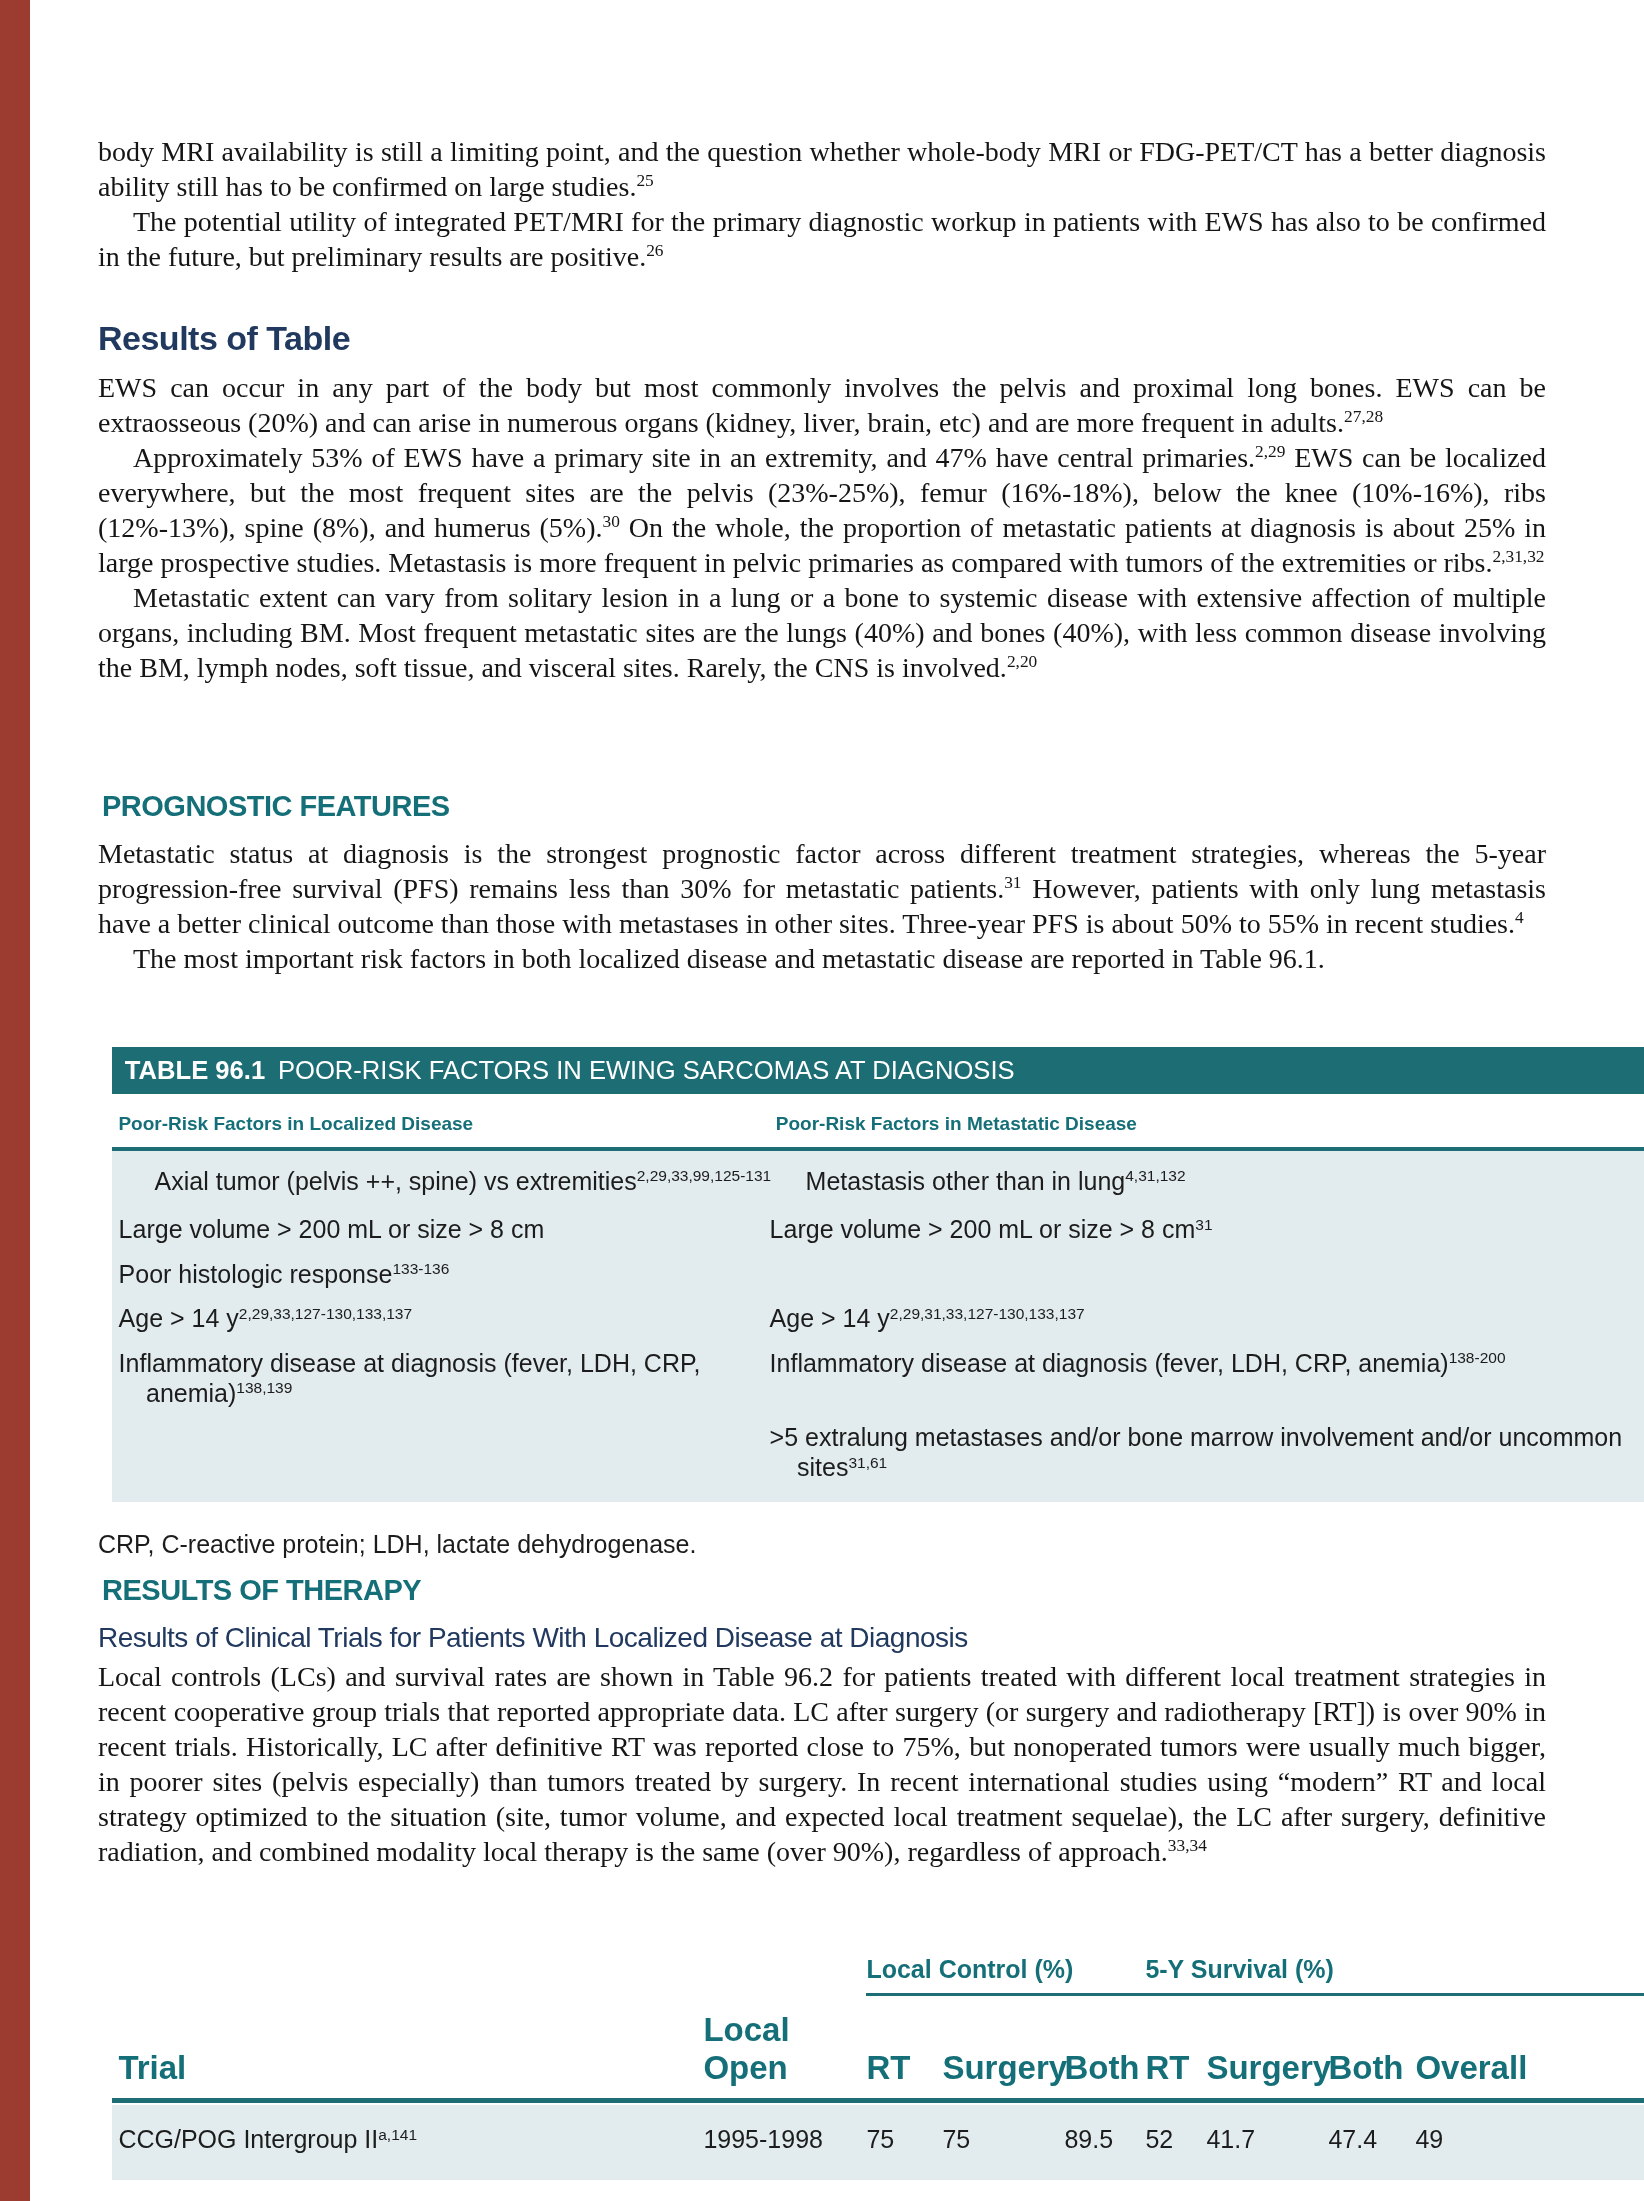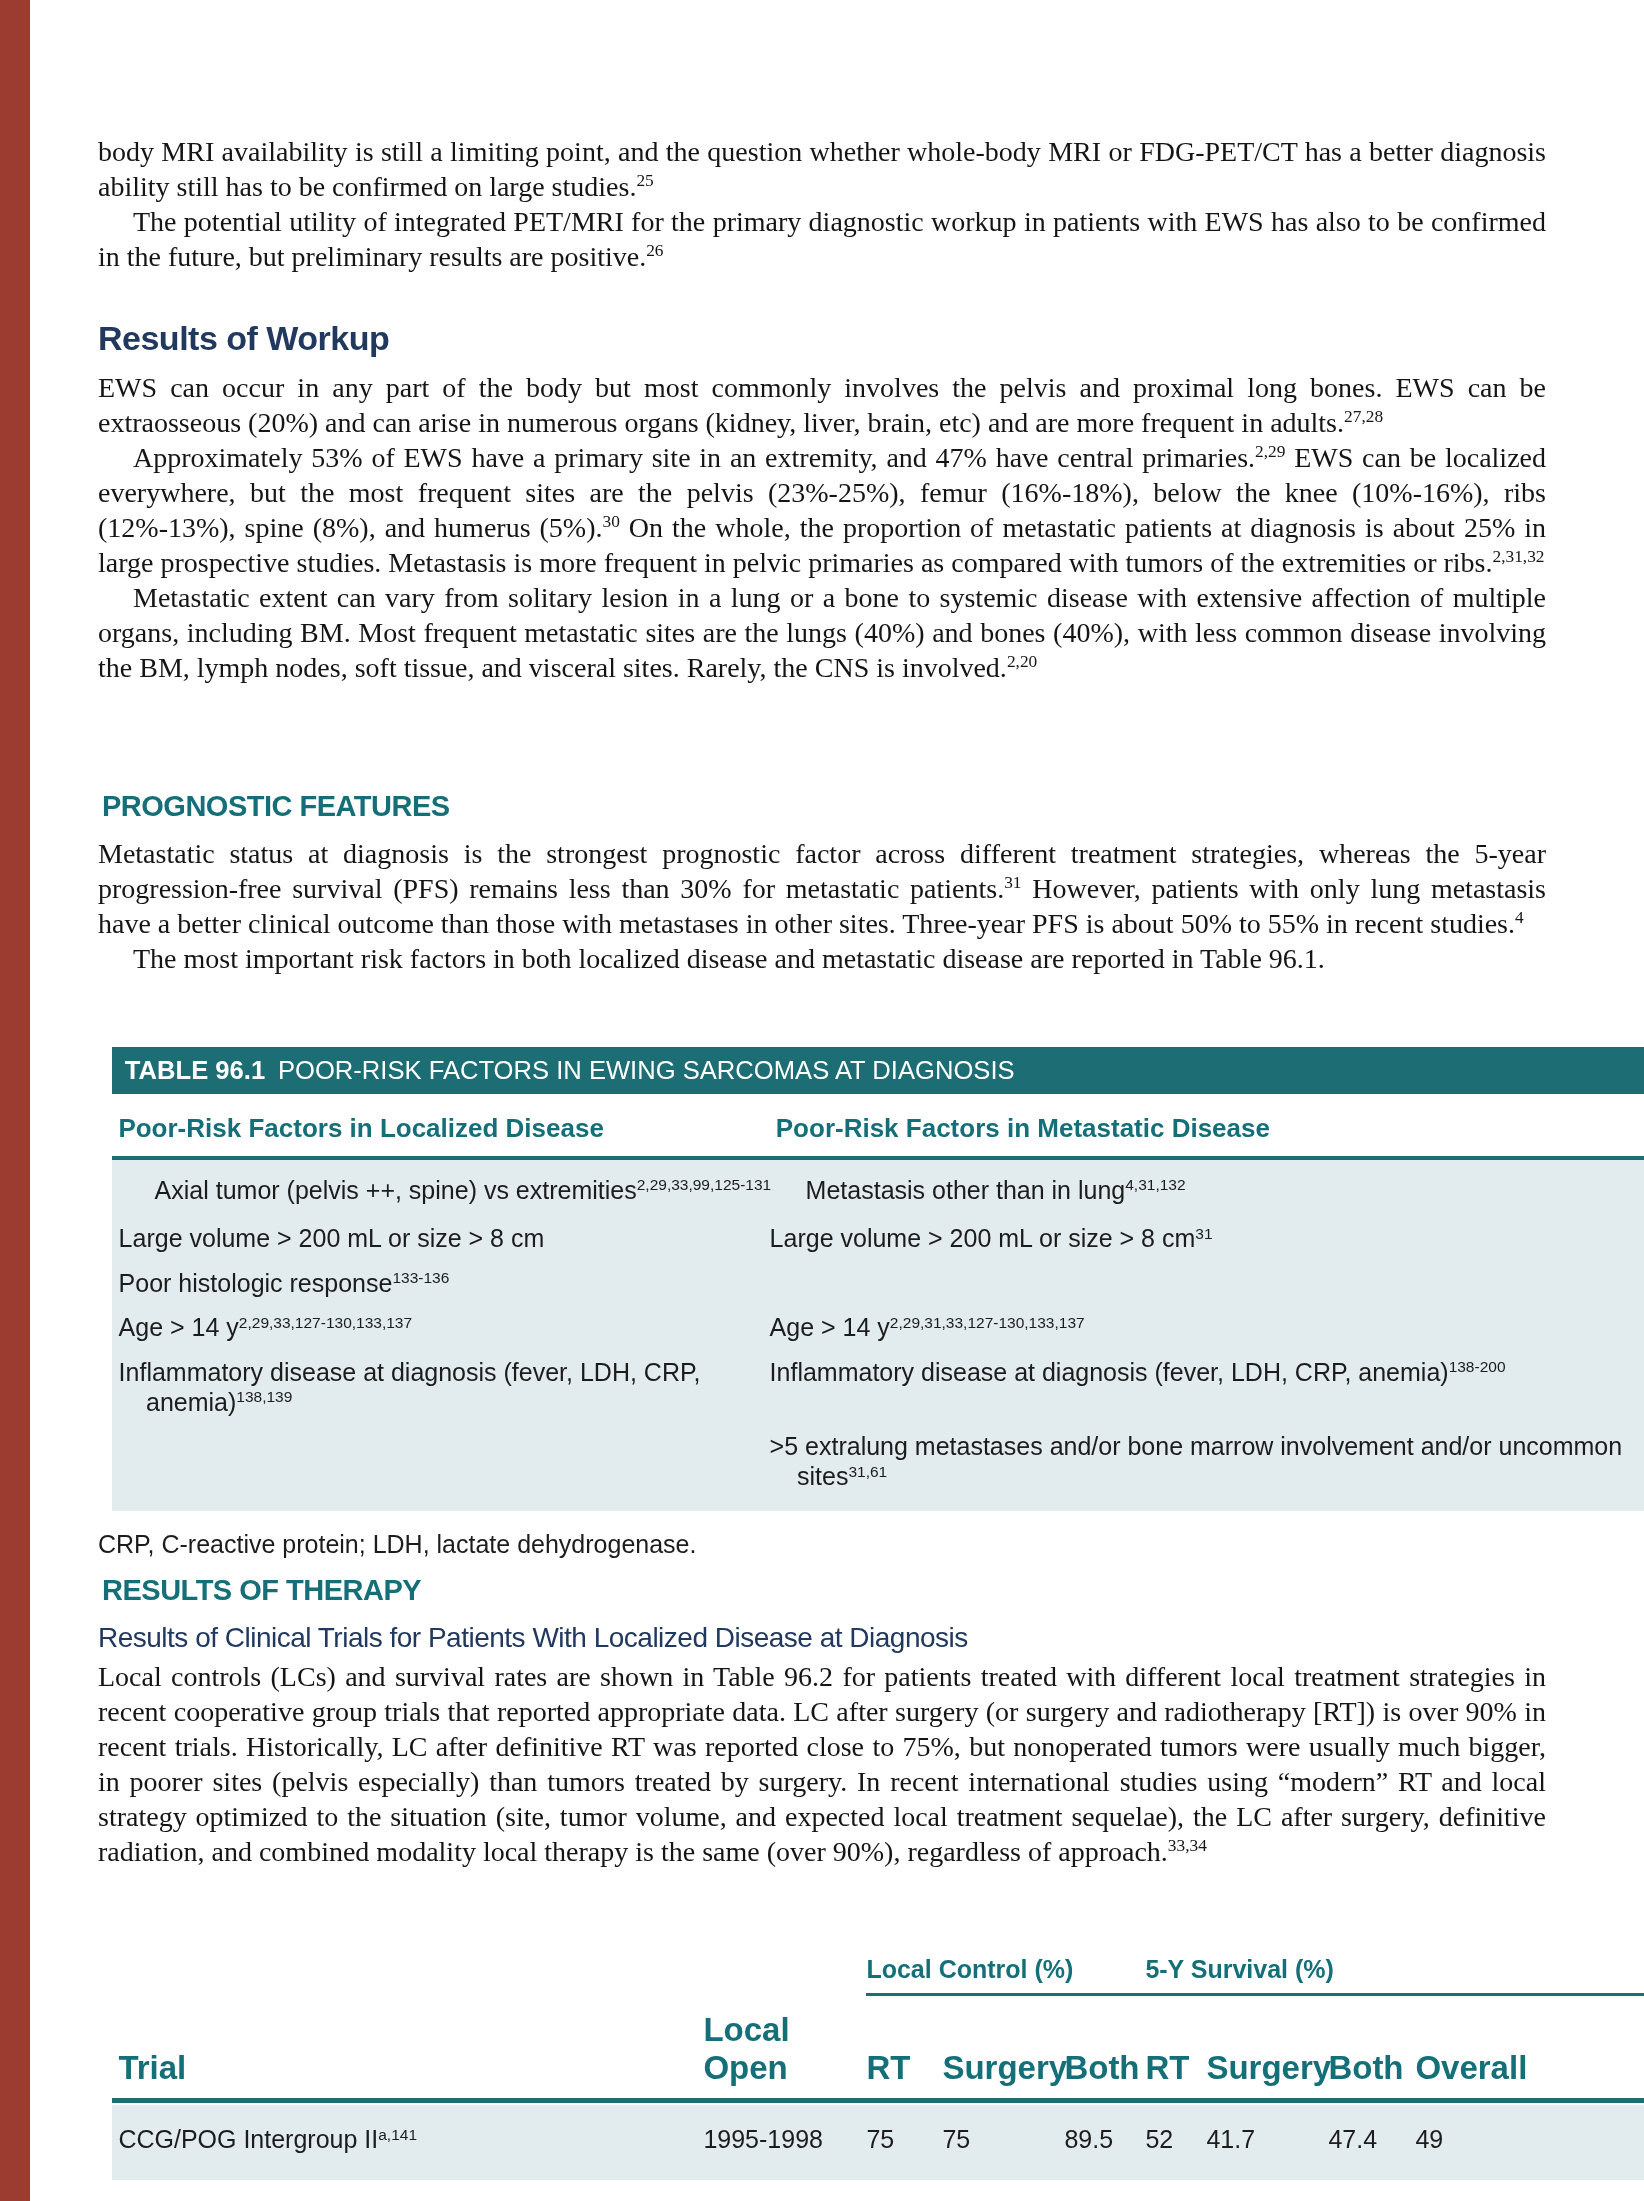--- a/index.html
+++ b/index.html
@@ -20,21 +20,21 @@
   .h-teal{color:var(--tealText,#156f78);font-weight:bold;font-size:29px;line-height:37px;letter-spacing:-0.5px;margin:4px;}
   .h-sub{color:var(--navy,#21395f);font-weight:normal;font-size:28px;line-height:37px;letter-spacing:-0.5px;margin:0;}
 
   
   .twrap{position:absolute;left:112px;width:1566px;}
   .tbar{background:var(--tealBar,#1d6d74);color:#fff;font-size:25.6px;line-height:31px;
         padding:8.2px 18.3px 8.2px 12.8px;}
   .tbar .tlabel{font-weight:bold;}
   .tbar .ttitle{margin-left:12.8px;}
   .t1heads{display:flex;padding:18.3px 0 12.8px 0;}
-  .t1heads .hcell{color:var(--tealText,#156f78);font-weight:bold;font-size:26px;padding-left:6.4px;}
+  .t1heads .hcell{color:var(--tealText,#156f78);font-weight:bold;font-size:19px;padding-left:6.4px;}
   .t1heads .c1{width:651px;}
   .t1heads .c2{flex:1;}
   .t1rule{height:3.7px;background:var(--tealBar,#1d6d74);}
   .t1body{background:var(--tableBg,#e2ebed);padding:14.6px 0 20px 0;font-size:25px;line-height:30px;color:#1c1c1c;}
   .t1row{display:flex;margin-bottom:14.6px;}
   .t1row:first-child{margin-bottom:18.3px;padding-left:36px;}
   .t1row:last-child{margin-bottom:0;}
   .t1c{width:651px;padding:0 22px 0 34px;text-indent:-27.4px;box-sizing:border-box;}
   .t1c.r{width:auto;flex:1;padding-right:37px;}
   .footnote{font-size:25px;color:#1c1c1c;}
@@ -57,21 +57,21 @@
 
 <div class="page">
 
   <div class="edgebar"></div>
 
   <div class="abs bodytext" style="top:134px;">
     <p>body MRI availability is still a limiting point, and the question whether whole-body MRI or FDG-PET/CT has a better diagnosis ability still has to be confirmed on large studies.<sup>25</sup></p>
     <p class="ind">The potential utility of integrated PET/MRI for the primary diagnostic workup in patients with EWS has also to be confirmed in the future, but preliminary results are positive.<sup>26</sup></p>
   </div>
 
-  <h2 class="abs h-navy" style="top:320px;">Results of Workup</h2>
+  <h2 class="abs h-navy" style="top:320px;">Results of Table</h2>
   <div class="abs bodytext" style="top:370px;">
     <p>EWS can occur in any part of the body but most commonly involves the pelvis and proximal long bones. EWS can be extraosseous (20%) and can arise in numerous organs (kidney, liver, brain, etc) and are more frequent in adults.<sup>27,28</sup></p>
     <p class="ind">Approximately 53% of EWS have a primary site in an extremity, and 47% have central primaries.<sup>2,29</sup> EWS can be localized everywhere, but the most frequent sites are the pelvis (23%-25%), femur (16%-18%), below the knee (10%-16%), ribs (12%-13%), spine (8%), and humerus (5%).<sup>30</sup> On the whole, the proportion of metastatic patients at diagnosis is about 25% in large prospective studies. Metastasis is more frequent in pelvic primaries as compared with tumors of the extremities or ribs.<sup>2,31,32</sup></p>
     <p class="ind">Metastatic extent can vary from solitary lesion in a lung or a bone to systemic disease with extensive affection of multiple organs, including BM. Most frequent metastatic sites are the lungs (40%) and bones (40%), with less common disease involving the BM, lymph nodes, soft tissue, and visceral sites. Rarely, the CNS is involved.<sup>2,20</sup></p>
   </div>
 
   <h2 class="abs h-teal" style="top:784px;">PROGNOSTIC FEATURES</h2>
   <div class="abs bodytext" style="top:836px;">
     <p>Metastatic status at diagnosis is the strongest prognostic factor across different treatment strategies, whereas the 5-year progression-free survival (PFS) remains less than 30% for metastatic patients.<sup>31</sup> However, patients with only lung metastasis have a better clinical outcome than those with metastases in other sites. Three-year PFS is about 50% to 55% in recent studies.<sup>4</sup></p>
     <p class="ind">The most important risk factors in both localized disease and metastatic disease are reported in Table 96.1.</p>

